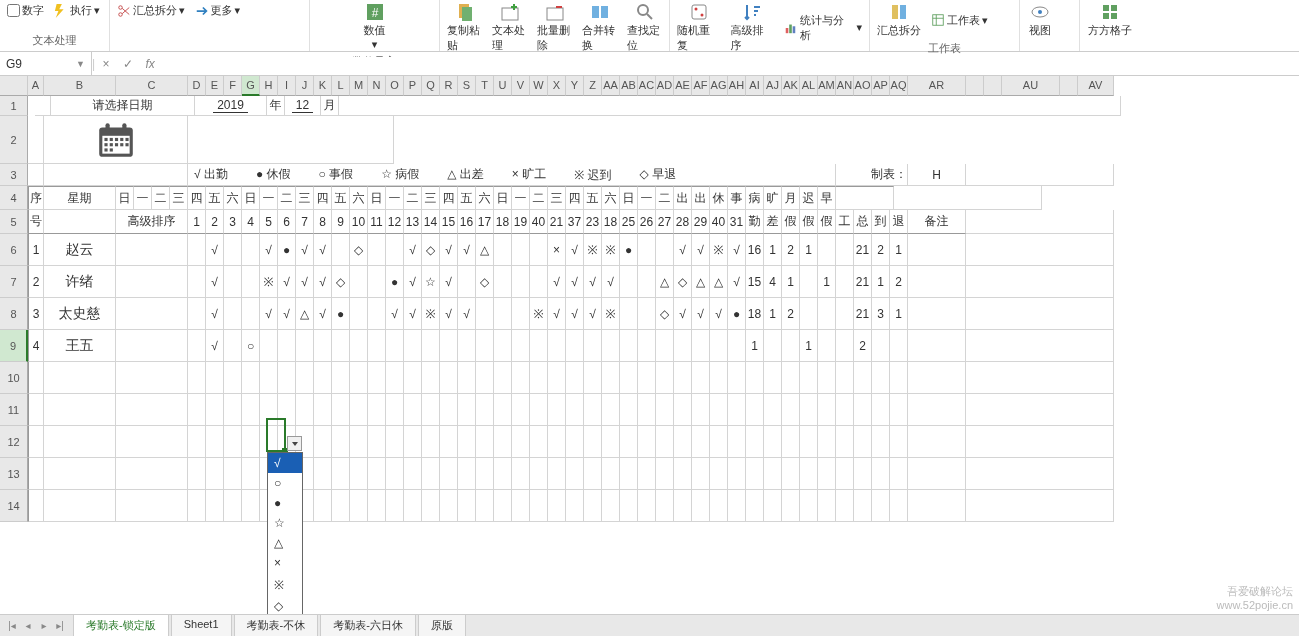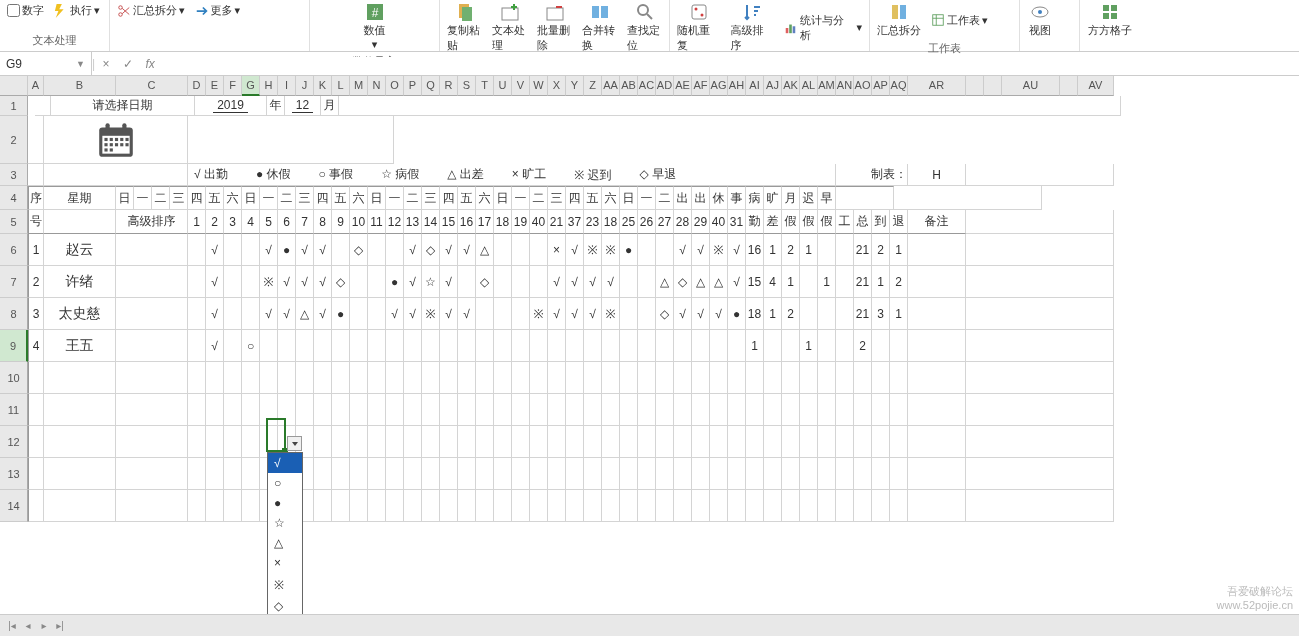--- a/index.html
+++ b/index.html
@@ -1145,18 +1145,25 @@
     </div>
 </div>
 
 <div class="sheet-tabs">
   <div class="tab-nav">
     <span class="tab-nav-btn">|◂</span>
     <span class="tab-nav-btn">◂</span>
     <span class="tab-nav-btn">▸</span>
     <span class="tab-nav-btn">▸|</span>
   </div>
+  <div id="tabs" style="display:flex">
+      <div class="tab active">考勤表-锁定版</div>
+      <div class="tab">Sheet1</div>
+      <div class="tab">考勤表-不休</div>
+      <div class="tab">考勤表-六日休</div>
+      <div class="tab">原版</div>
+    </div>
 </div>
 
 <div class="watermark">
   <div>吾爱破解论坛</div>
   <div>www.52pojie.cn</div>
 </div>
 
 </body></html>

